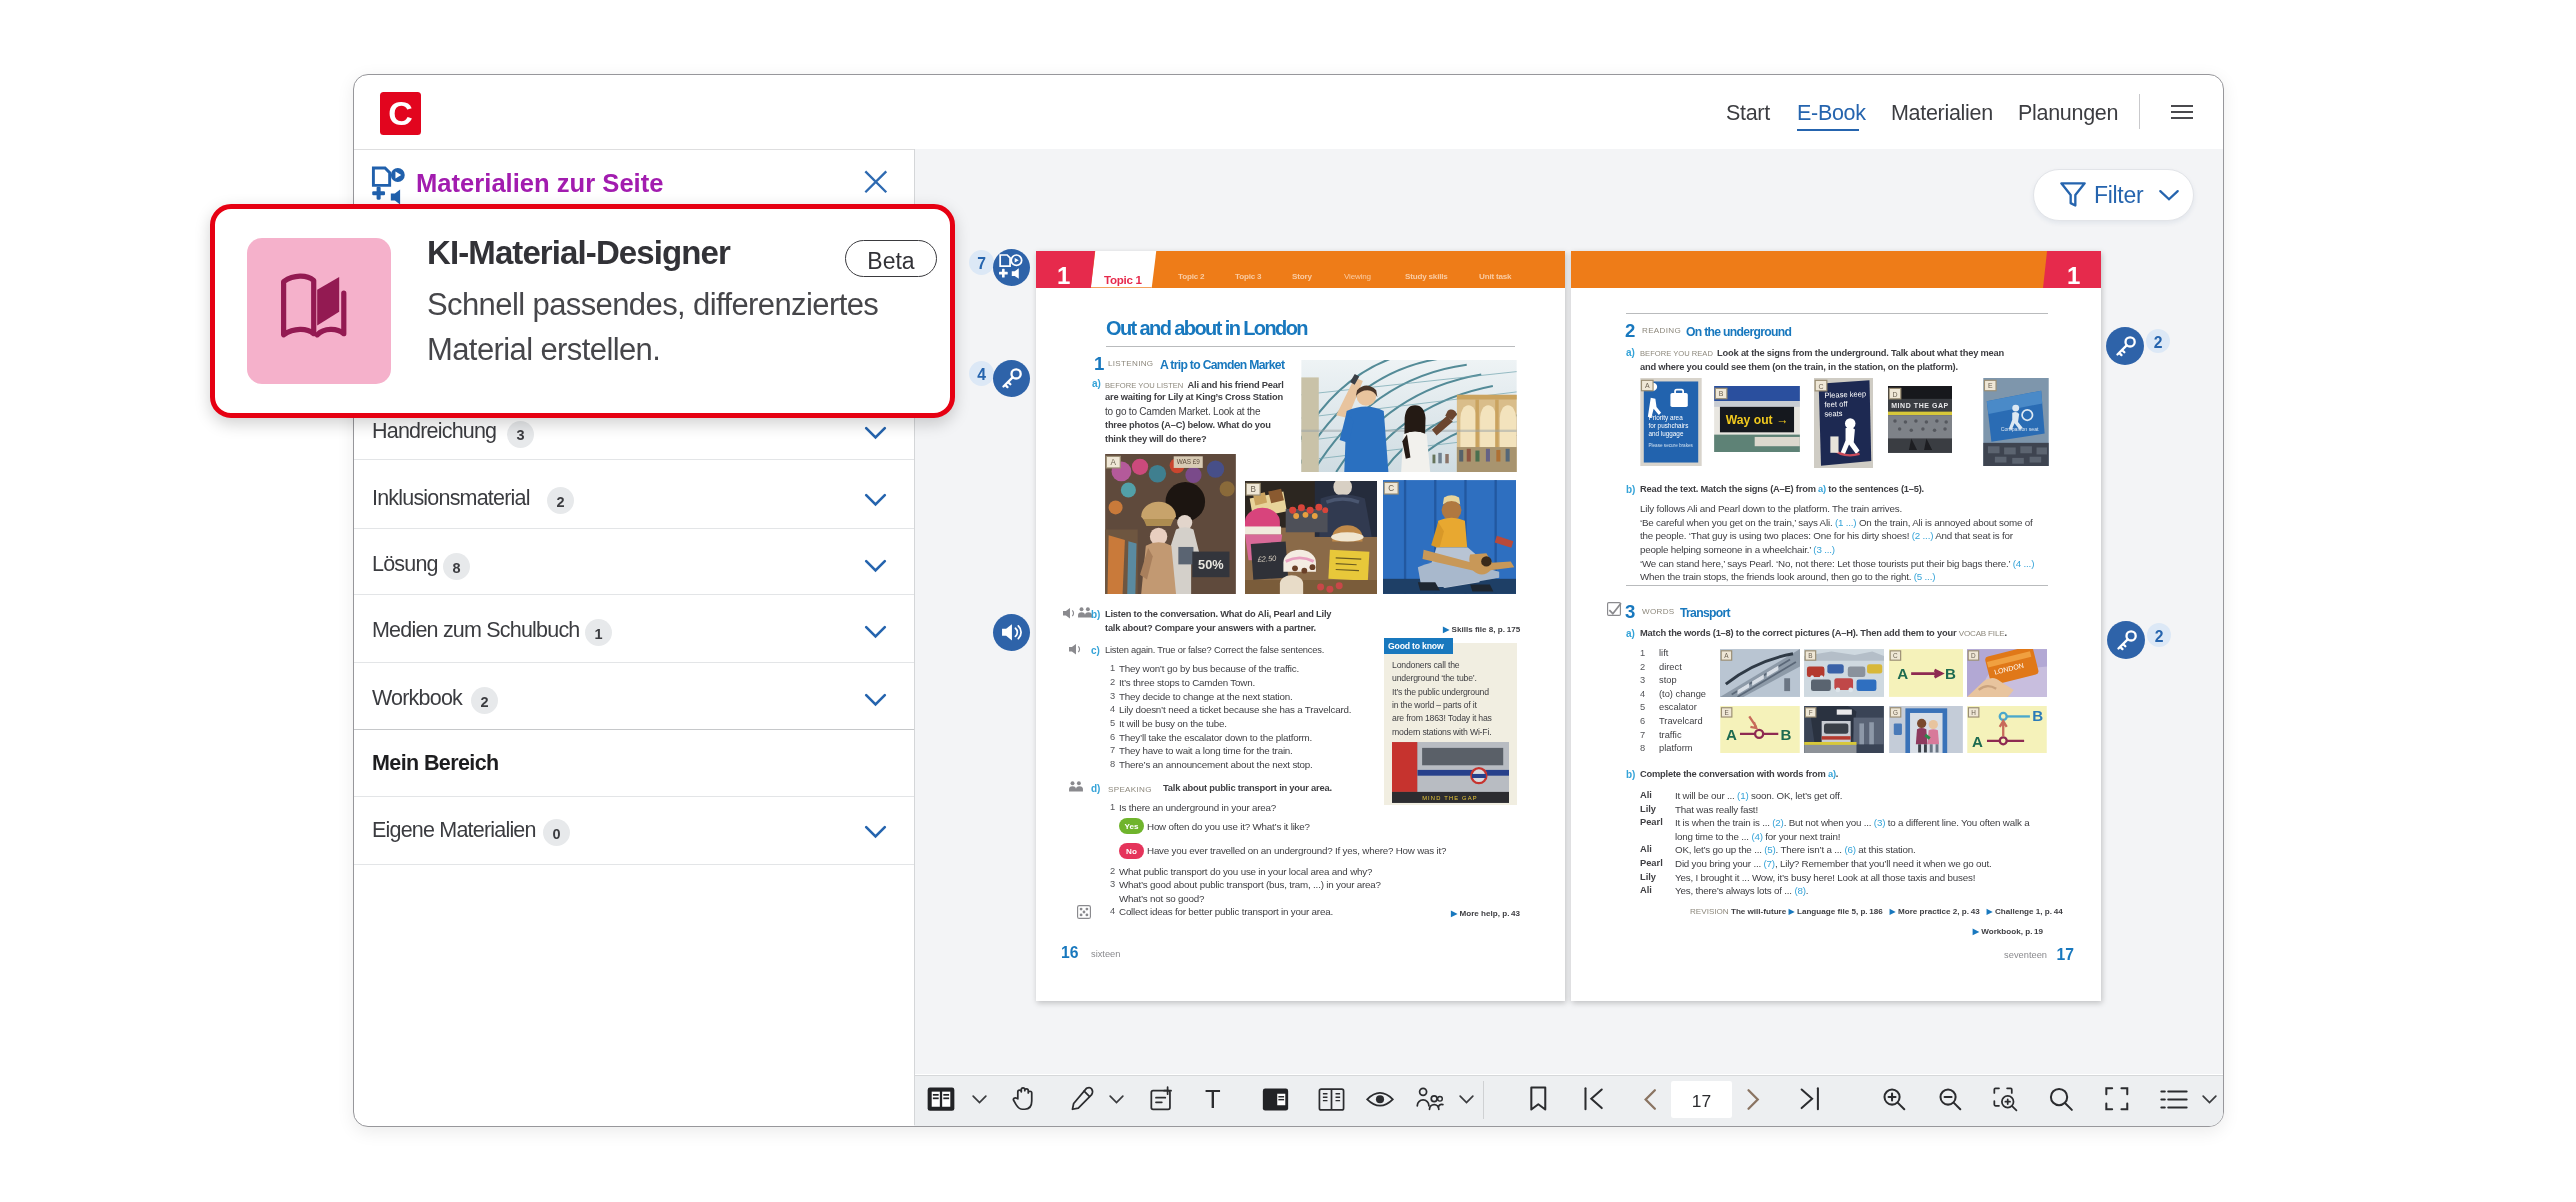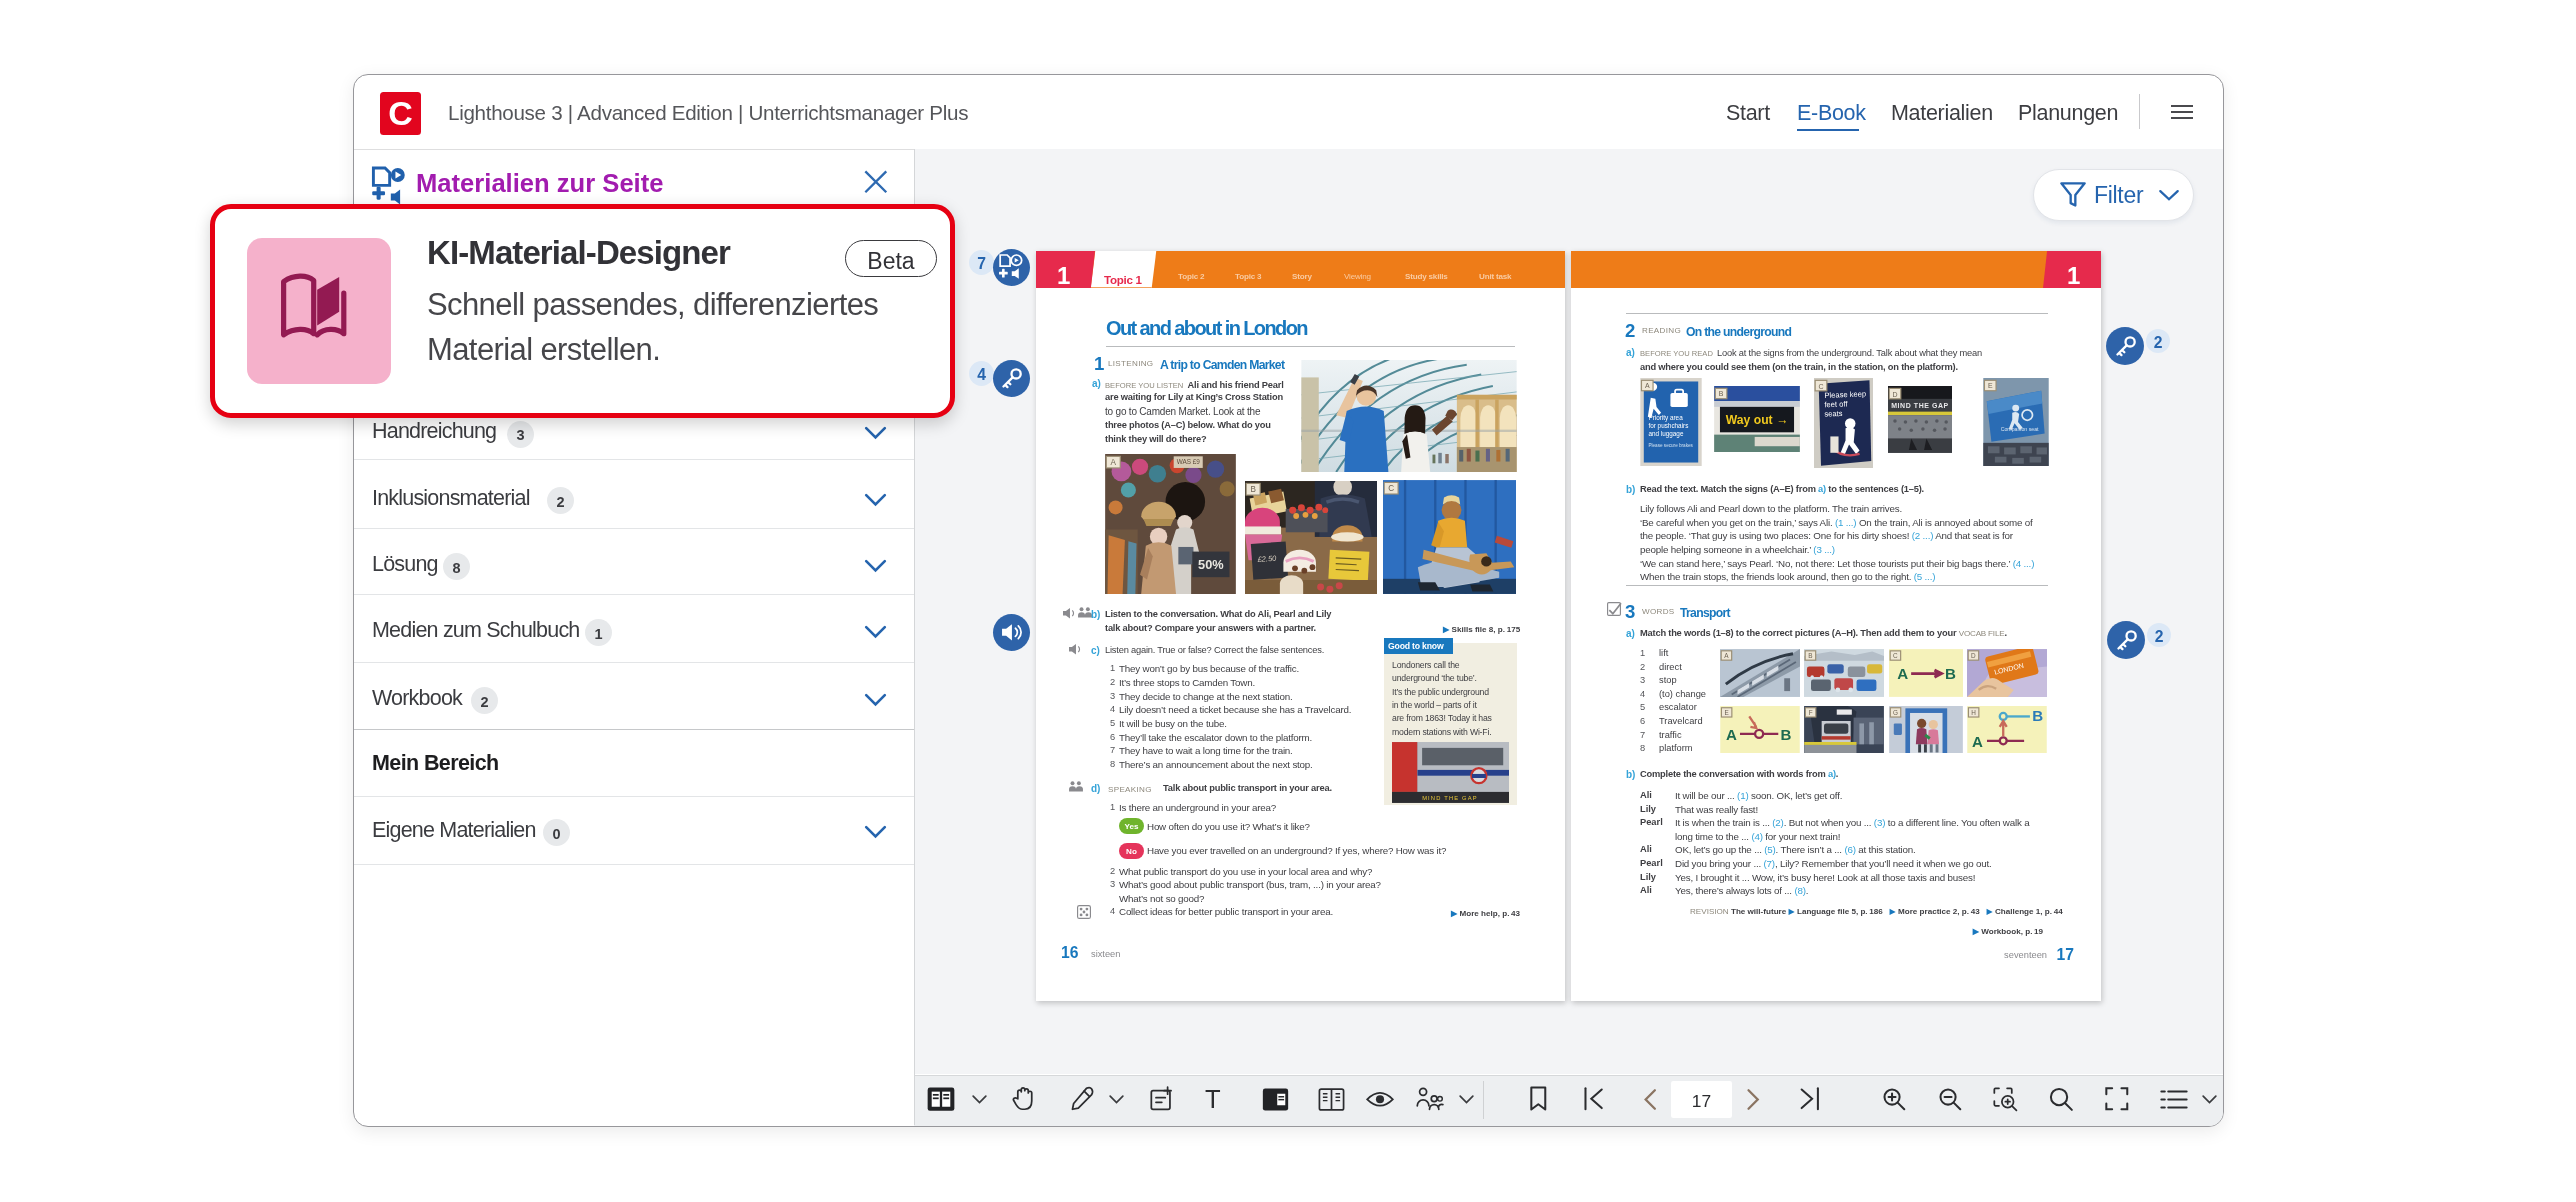--- a/index.html
+++ b/index.html
@@ -12,21 +12,20 @@
 <body>
 <div class="a" style="left:0;top:0;width:2576px;height:1202px;font-family:'Liberation Sans',sans-serif">
 
 <div class="a" style="left:353px;top:74px;width:1871px;height:1053px;border:1.2px solid #97979b;border-radius:15px;background:#fff;box-shadow:0 4.7px 17.4px rgba(0,0,0,0.08)"></div>
 
 <div class="a" style="left:354px;top:149px;width:1869px;height:0.6px;background:#dededf"></div>
 
 <div class="a" style="left:380px;top:92px;width:41px;height:43px;background:#e2051e;border-radius:3.5px"></div>
 <div class="t" style="left:380px;top:92px;width:41px;height:43px;color:#fff;font-size:34px;font-weight:bold;text-align:center;line-height:42px">C</div>
 
-<div class="t" style="left:448px;top:101px;font-size:20.6px;color:#55565a;letter-spacing:-0.3px">Lighthouse 3 | Advanced Edition | Unterrichtsmanager Plus</div>
 
 <div class="t" style="left:1726px;top:101px;font-size:21.5px;color:#3c3d41;letter-spacing:-0.3px">Start</div>
 <div class="t" style="left:1797px;top:101px;font-size:21.5px;color:#2564ae;letter-spacing:-0.3px">E-Book</div>
 <div class="a" style="left:1797px;top:129px;width:62px;height:1.7px;background:#2564ae"></div>
 <div class="t" style="left:1891px;top:101px;font-size:21.5px;color:#3c3d41;letter-spacing:-0.3px">Materialien</div>
 <div class="t" style="left:2018px;top:101px;font-size:21.5px;color:#3c3d41;letter-spacing:-0.3px">Planungen</div>
 <div class="a" style="left:2139px;top:94px;width:0.6px;height:35px;background:#c9c9cc"></div>
 <div class="a" style="left:2171px;top:105px;width:22px;height:1.7px;background:#4a4a4e"></div>
 <div class="a" style="left:2171px;top:111px;width:22px;height:1.7px;background:#4a4a4e"></div>
 <div class="a" style="left:2171px;top:117px;width:22px;height:1.7px;background:#4a4a4e"></div>
@@ -509,21 +508,21 @@
  <div class="t" style="left:55px;top:698px;font-size:9.3px;color:#8a8a8e">sixteen</div>
 </div>
 
 <div class="a" style="left:1571px;top:251px;width:530px;height:750px">
  <div class="a" style="left:55px;top:62px;width:422px;height:1.2px;background:#b9bbbd"></div>
  <div class="t" style="left:54px;top:69px;font-size:18.6px;font-weight:bold;color:#1878be">2</div>
  <div class="t" style="left:71px;top:75px;font-size:8.1px;color:#8d887c;letter-spacing:0.3px">READING</div>
  <div class="t" style="left:115px;top:74px;font-size:12.2px;font-weight:bold;color:#1878be;letter-spacing:-0.7px">On the underground</div>
 
  <div class="t" style="left:55px;top:96px;font-size:10px;font-weight:bold;color:#35a3d8">a)</div>
- <div class="t" style="left:69px;top:97px;font-size:7.6px;color:#8d887c">BEFORE YOU READ&nbsp; <span style="font-size:9.3px;color:#3e3e42;font-weight:normal;letter-spacing:-0.2px">Look at the signs from the underground. Talk about what they mean</span></div>
+ <div class="t" style="left:69px;top:97px;font-size:7.6px;color:#8d887c">BEFORE YOU READ&nbsp; <span style="font-size:9.3px;color:#3e3e42;font-weight:bold;letter-spacing:-0.2px">Look at the signs from the underground. Talk about what they mean</span></div>
  <div class="t" style="left:69px;top:111px;font-size:9.3px;font-weight:bold;color:#3e3e42;letter-spacing:-0.2px">and where you could see them (on the train, in the station, on the platform).</div>
 
  <svg style="overflow:hidden;left:69px;top:127px" width="62" height="88" viewBox="0 0 106 152">
   <rect width="106" height="152" fill="#d8d4cc"></rect>
   <rect x="6" y="6" width="94" height="140" fill="#2263ae"></rect>
   <g fill="#fff">
    <path d="M22 22 a7 7 0 1 1 0.1 0 z"></path>
    <path d="M18 34 l8 2 2 14 8 10 -4 4 -9 -11 -4 16 -6 -2 5 -33 z"></path>
    <rect x="52" y="26" width="30" height="24" rx="3"></rect>
    <rect x="60" y="20" width="14" height="8" rx="3" fill="none" stroke="#fff" stroke-width="3"></rect>

